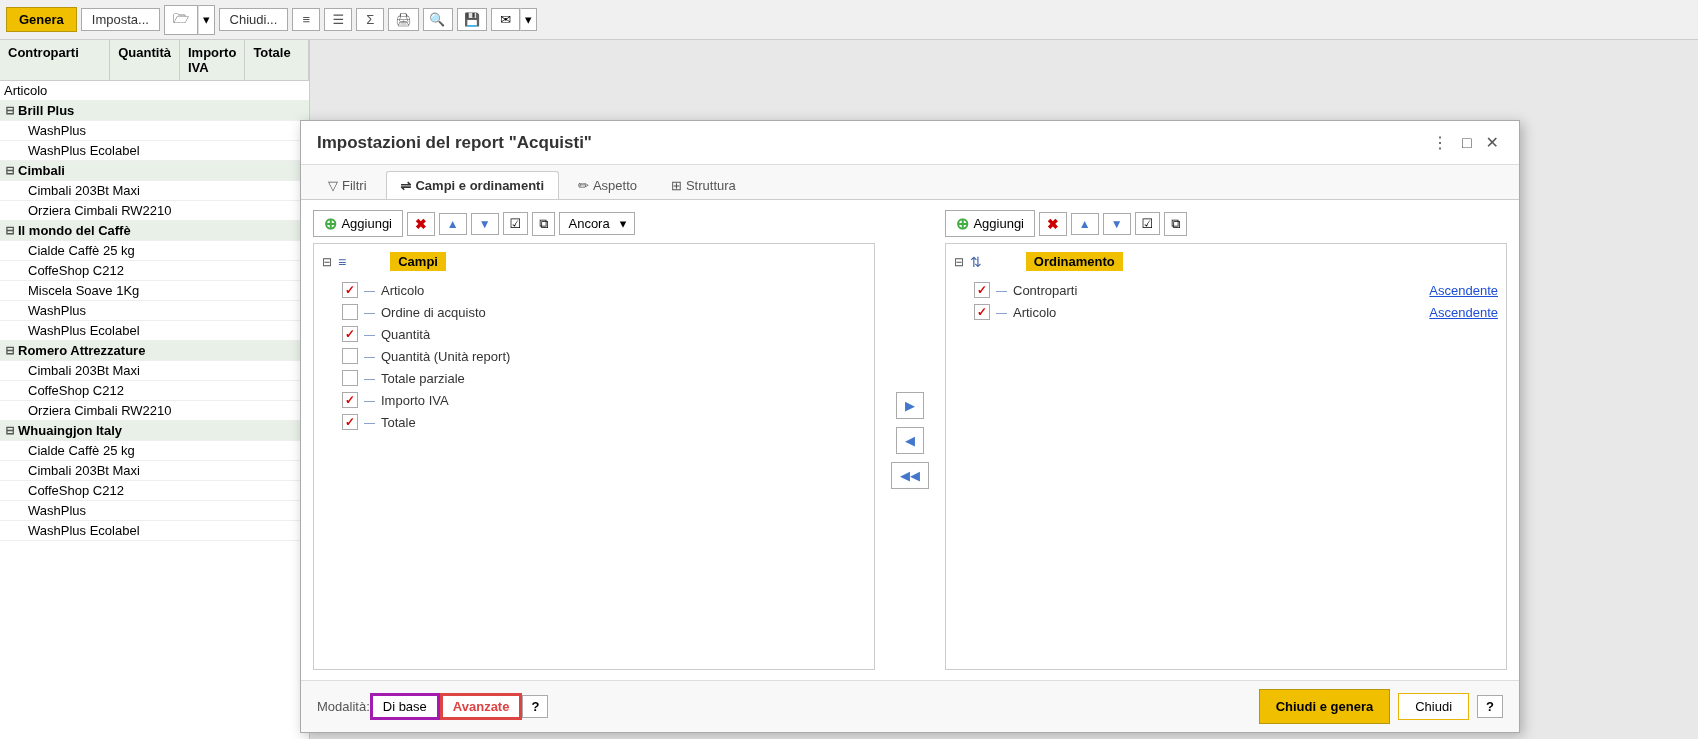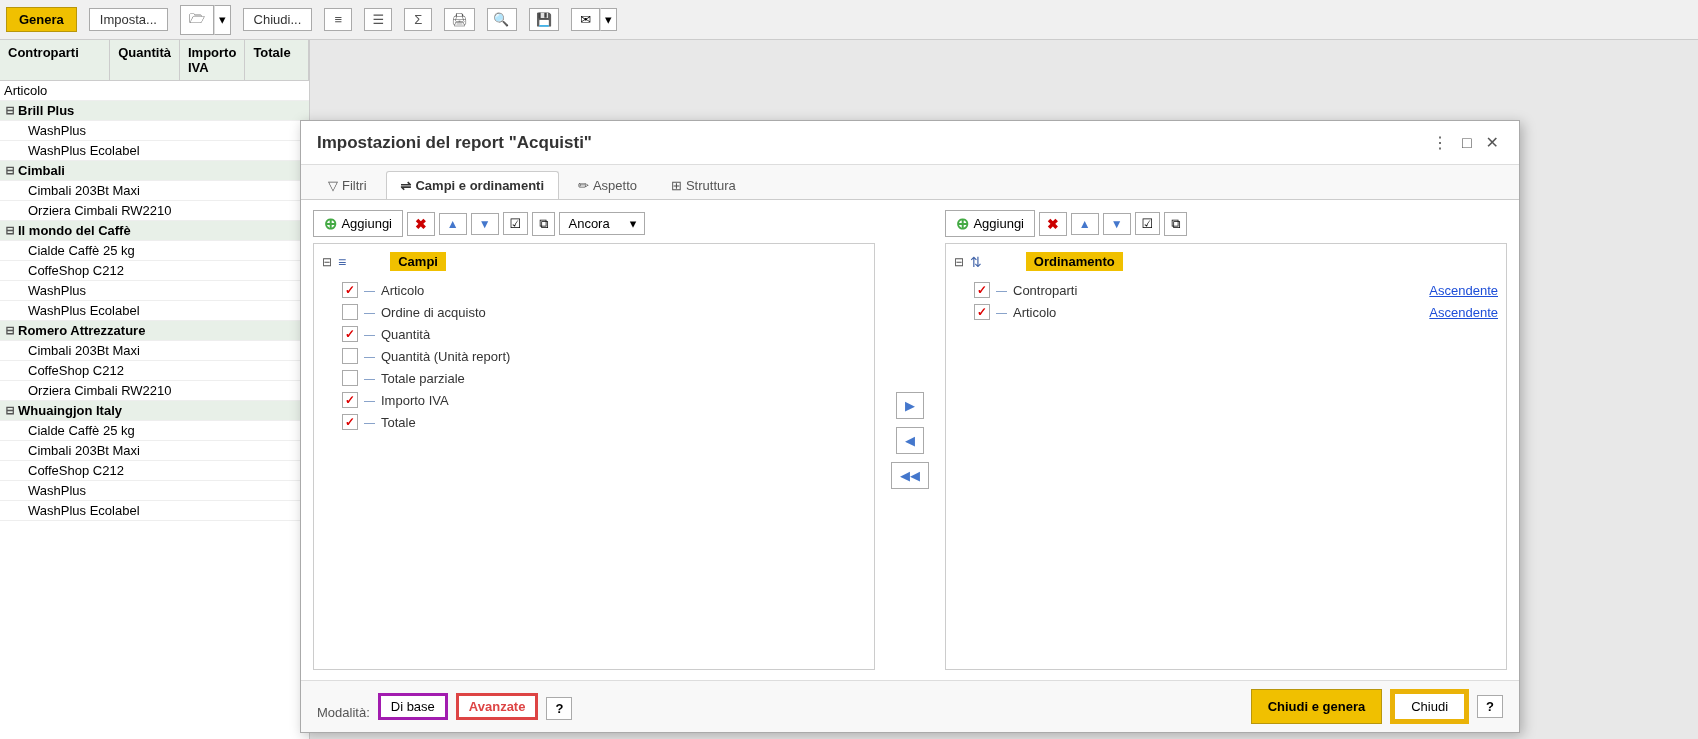--- a/index.html
+++ b/index.html
@@ -1,20 +1,20 @@
 <!DOCTYPE html>
 <html><head>
   <meta charset="utf-8">
   <style>
     * { box-sizing: border-box; margin: 0; padding: 0; font-family: Arial, sans-serif; font-size: 13px; }
     body { background: #e8e8e8; overflow: hidden; }
 
     
     .toolbar {
-      display: flex; align-items: center; gap: 12px;
+      display: flex; align-items: center; gap: 4px;
       background: #f0f0f0; border-bottom: 1px solid #ccc;
       padding: 4px 6px; height: 40px;
     }
     .btn-yellow {
       background: #f0c000; border: 1px solid #b8960c; padding: 4px 12px;
       font-weight: bold; cursor: pointer; color: #000; font-size: 13px;
     }
     .btn-toolbar {
       background: #fff; border: 1px solid #aaa; padding: 3px 10px;
       cursor: pointer; font-size: 13px; color: #333;
@@ -75,21 +75,21 @@
     .panel { flex: 1; display: flex; flex-direction: column; gap: 6px; }
 
     
     .panel-toolbar { display: flex; align-items: center; gap: 4px; }
     .btn-add { display: flex; align-items: center; gap: 4px; background: #fff; border: 1px solid #aaa; padding: 3px 10px; cursor: pointer; }
     .btn-add .plus-icon { color: #4a4; font-size: 16px; font-weight: bold; }
     .btn-red { background: #fff; border: 1px solid #aaa; padding: 3px 7px; cursor: pointer; }
     .btn-red .x-icon { color: #c00; font-size: 14px; font-weight: bold; }
     .btn-nav { background: #fff; border: 1px solid #aaa; padding: 3px 7px; cursor: pointer; color: #4477cc; font-size: 12px; }
     .btn-check-copy { background: #fff; border: 1px solid #aaa; padding: 3px 6px; cursor: pointer; }
-    .btn-ancora { background: #fff; border: 1px solid #aaa; padding: 3px 8px; cursor: pointer; display: flex; align-items: center; gap: 20px; }
+    .btn-ancora { background: #fff; border: 1px solid #aaa; padding: 3px 8px; cursor: pointer; display: flex; align-items: center; gap: 10px; }
 
     
     .fields-box {
       border: 1px solid #ccc; padding: 8px; flex: 1;
       background: #fff; min-height: 350px;
     }
     .group-header { display: flex; align-items: center; gap: 6px; margin-bottom: 8px; }
     .group-minus { cursor: pointer; color: #555; font-size: 12px; }
     .group-icon { color: #4466aa; font-size: 14px; }
     .group-label { background: #f0c000; padding: 2px 8px; font-weight: bold; margin-left: 38px; }
@@ -110,28 +110,28 @@
 
     .ord-row { display: flex; align-items: center; gap: 6px; padding: 3px 0 3px 20px; }
     .ord-label { flex: 1; color: #333; }
     .ord-link { color: #1d4ed8; text-decoration: underline; cursor: pointer; }
 
     
     .modal-footer {
       display: flex; align-items: center; justify-content: space-between;
       padding: 8px 16px; border-top: 1px solid #ddd; background: #f8f8f8;
     }
-    .footer-left { display: flex; align-items: flex-end; gap: 8px; }
+    .footer-left { display: flex; align-items: center; }
     .footer-right { display: flex; align-items: center; gap: 8px; }
     .mode-label { color: #555; }
     .btn-mode { background: #fff; border: 3px solid #a21caf; padding: 3px 10px; cursor: pointer; }
     .btn-mode.active { color: #d44; font-weight: bold; border-color: #d44; }
     .btn-help { background: #fff; border: 1px solid #aaa; padding: 3px 8px; cursor: pointer; font-weight: bold; }
     .btn-close-gen { background: #f0c000; border: 1px solid #b8960c; padding: 9px 16px; cursor: pointer; font-weight: bold; font-size: 13px; }
-    .btn-close { background: #fff; border: 5px solid #eab308; padding: 5px 16px; cursor: pointer; font-size: 13px; }
+    .btn-close { background: #fff; border: 1px solid #eab308; padding: 5px 16px; cursor: pointer; font-size: 13px; }
 
     
     ::-webkit-scrollbar { width: 8px; }
     ::-webkit-scrollbar-thumb { background: #bbb; border-radius: 4px; }
   </style>
 </head>
 <body>
 
 <div class="toolbar">
   <button class="btn-yellow">Genera</button>
@@ -191,20 +191,23 @@
 
     <div class="tree-row group">
       <span class="collapse-icon">⊟</span>
       <span class="row-label">Il mondo del Caffè</span>
     </div>
     <div class="tree-row sub">
       <span class="row-label">Cialde Caffè 25 kg</span>
     </div>
     <div class="tree-row sub">
       <span class="row-label">CoffeShop C212</span>
+    </div>
+    <div class="tree-row sub">
+      <span class="row-label">Miscela Soave 1Kg</span>
     </div>
     <div class="tree-row sub">
       <span class="row-label">WashPlus</span>
     </div>
     <div class="tree-row sub">
       <span class="row-label">WashPlus Ecolabel</span>
     </div>
 
     <div class="tree-row group">
       <span class="collapse-icon">⊟</span>

